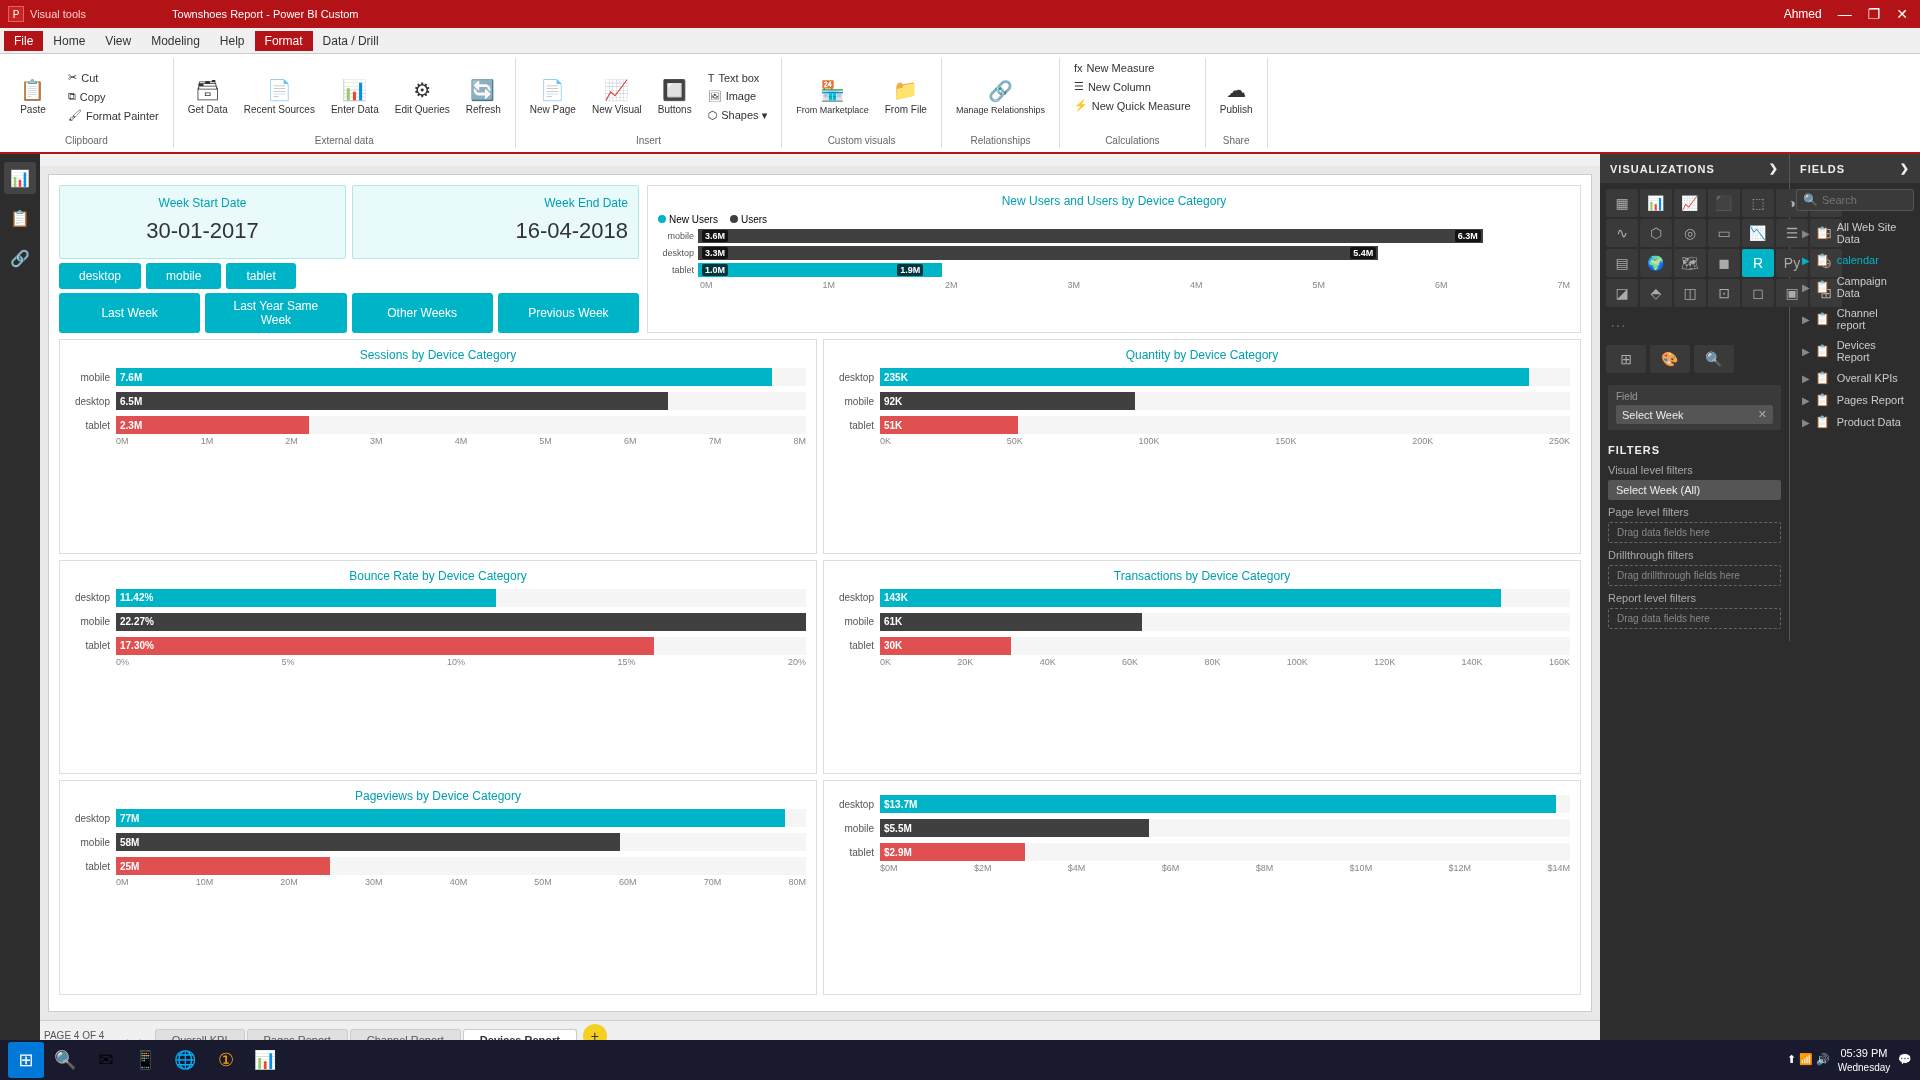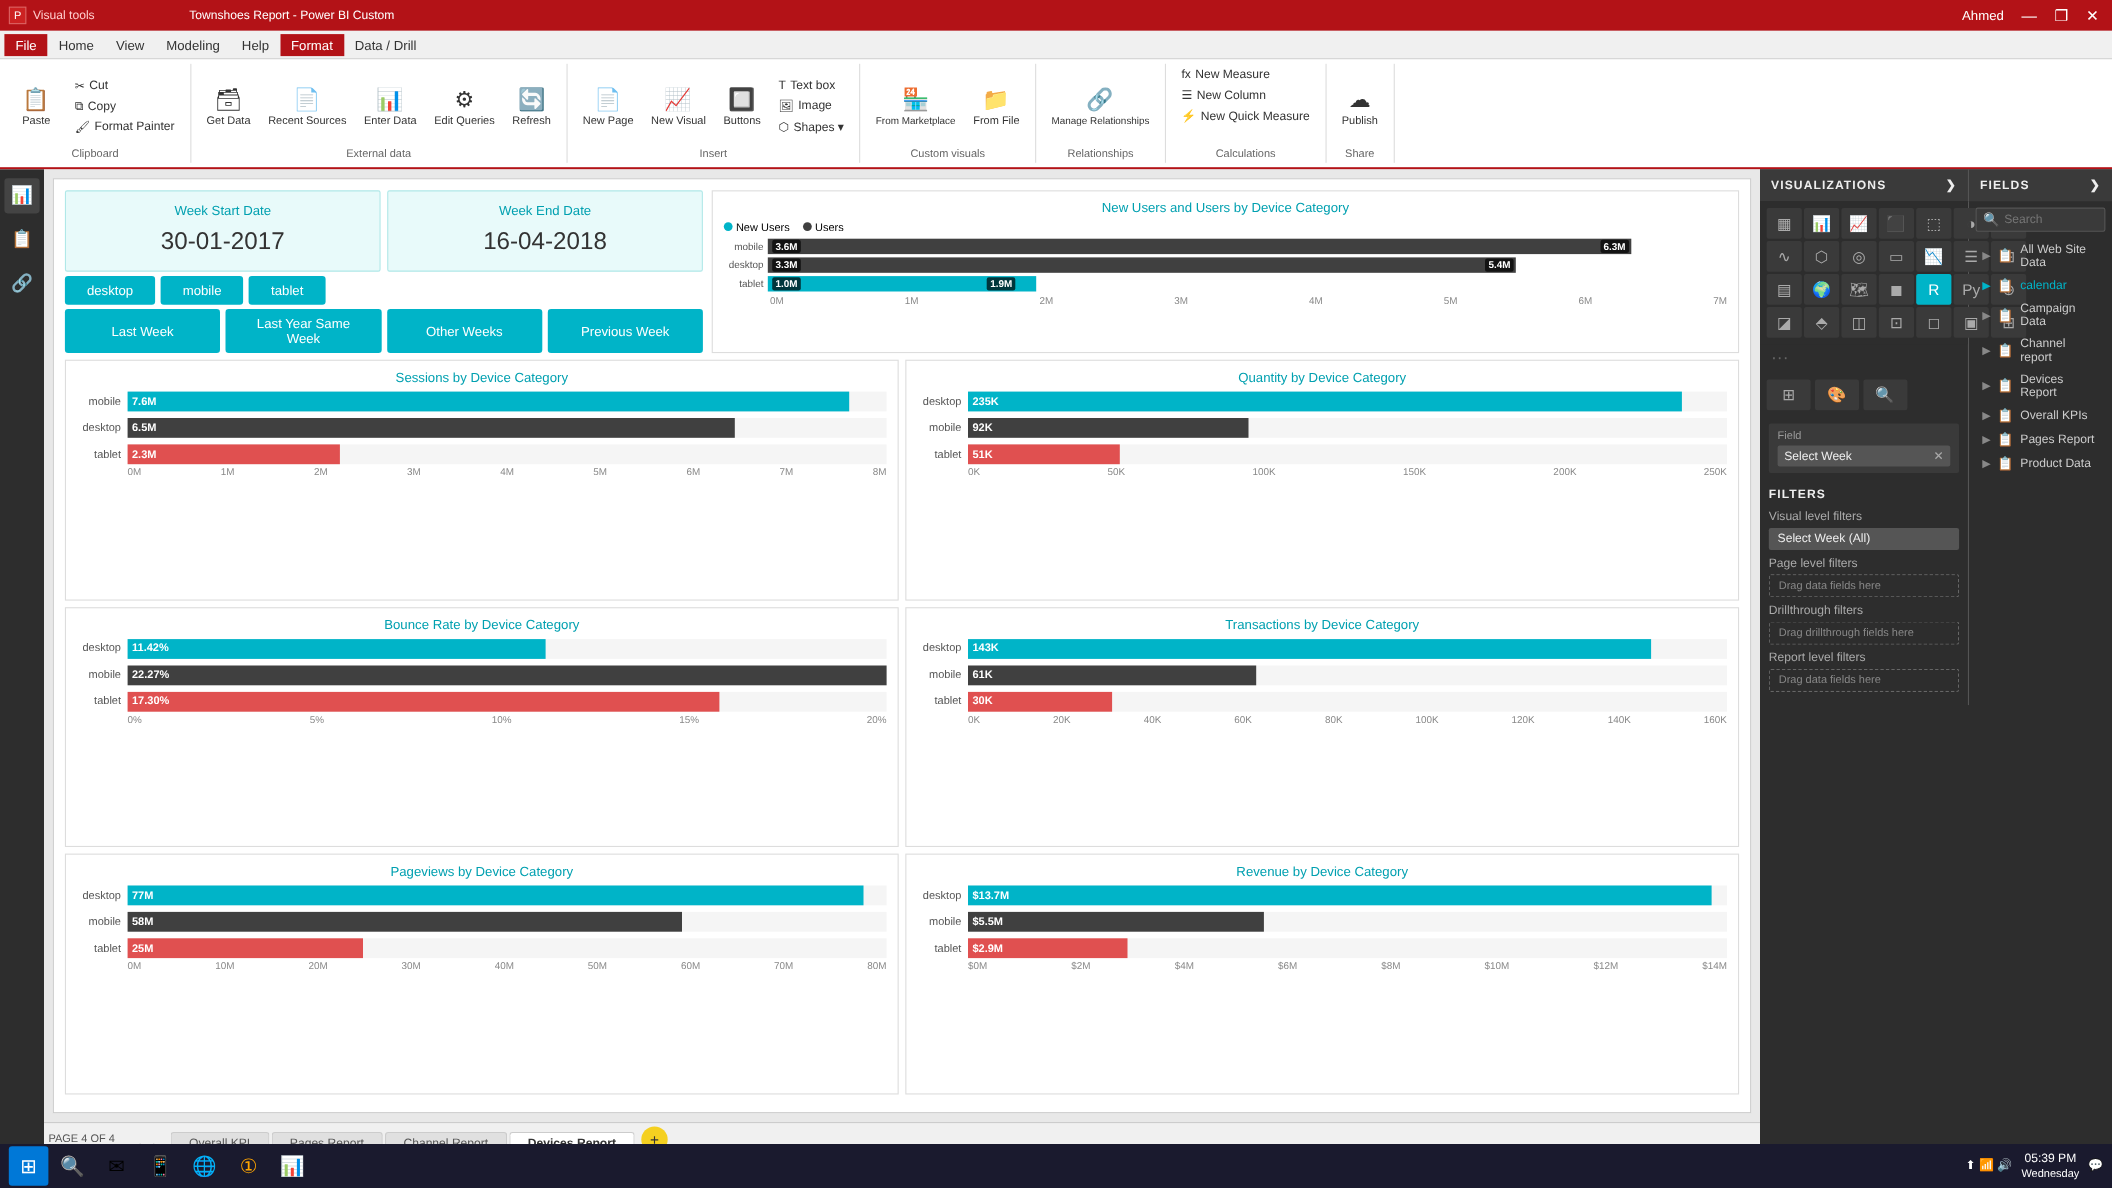--- a/index.html
+++ b/index.html
@@ -120,20 +120,21 @@
     }
     .left-sidebar-icon:hover, .left-sidebar-icon.active { background: #444; color: white; }
     .left-sidebar-icon.active { color: #00b4c8; }
 
     
     .canvas-area {
       flex: 1;
       background: #e8e8e8;
       display: flex;
       flex-direction: column;
+      margin-top: 12px;
     }
     .canvas-inner {
       flex: 1;
       background: white;
       margin: 8px;
       border: 1px solid #ccc;
       overflow: hidden;
       padding: 10px;
     }
     .date-card {
@@ -555,21 +556,21 @@
 
       <div style="display:flex; gap:8px; height:148px; margin-bottom:6px;">
 
         <div style="width:580px; flex-shrink:0; display:flex; flex-direction:column; gap:4px;">
 
           <div style="display:flex; gap:6px; height:80px;">
             <div class="date-card" style="flex:1;">
               <div class="date-label">Week Start Date</div>
               <div class="date-value">30-01-2017</div>
             </div>
-            <div class="date-card" style="flex:1;">
+            <div class="date-card" style="flex:1;text-align:right;">
               <div class="date-label">Week End Date</div>
               <div class="date-value">16-04-2018</div>
             </div>
           </div>
 
           <div style="display:flex; gap:5px;">
             <button class="device-btn">desktop</button>
             <button class="device-btn">mobile</button>
             <button class="device-btn">tablet</button>
           </div>
@@ -795,21 +796,20 @@
               <span>30M</span>
               <span>40M</span>
               <span>50M</span>
               <span>60M</span>
               <span>70M</span>
               <span>80M</span>
           </div>
         </div>
 
         <div class="chart-panel">
-          <div class="chart-title">Revenue by Device Category</div>
           <div class="bar-chart">
             <div class="bar-row">
               <span class="bar-label">desktop</span>
               <div class="bar-container">
                 <div class="bar bar-teal" style="width:98%;">$13.7M</div>
               </div>
             </div>
             <div class="bar-row">
               <span class="bar-label">mobile</span>
               <div class="bar-container">

